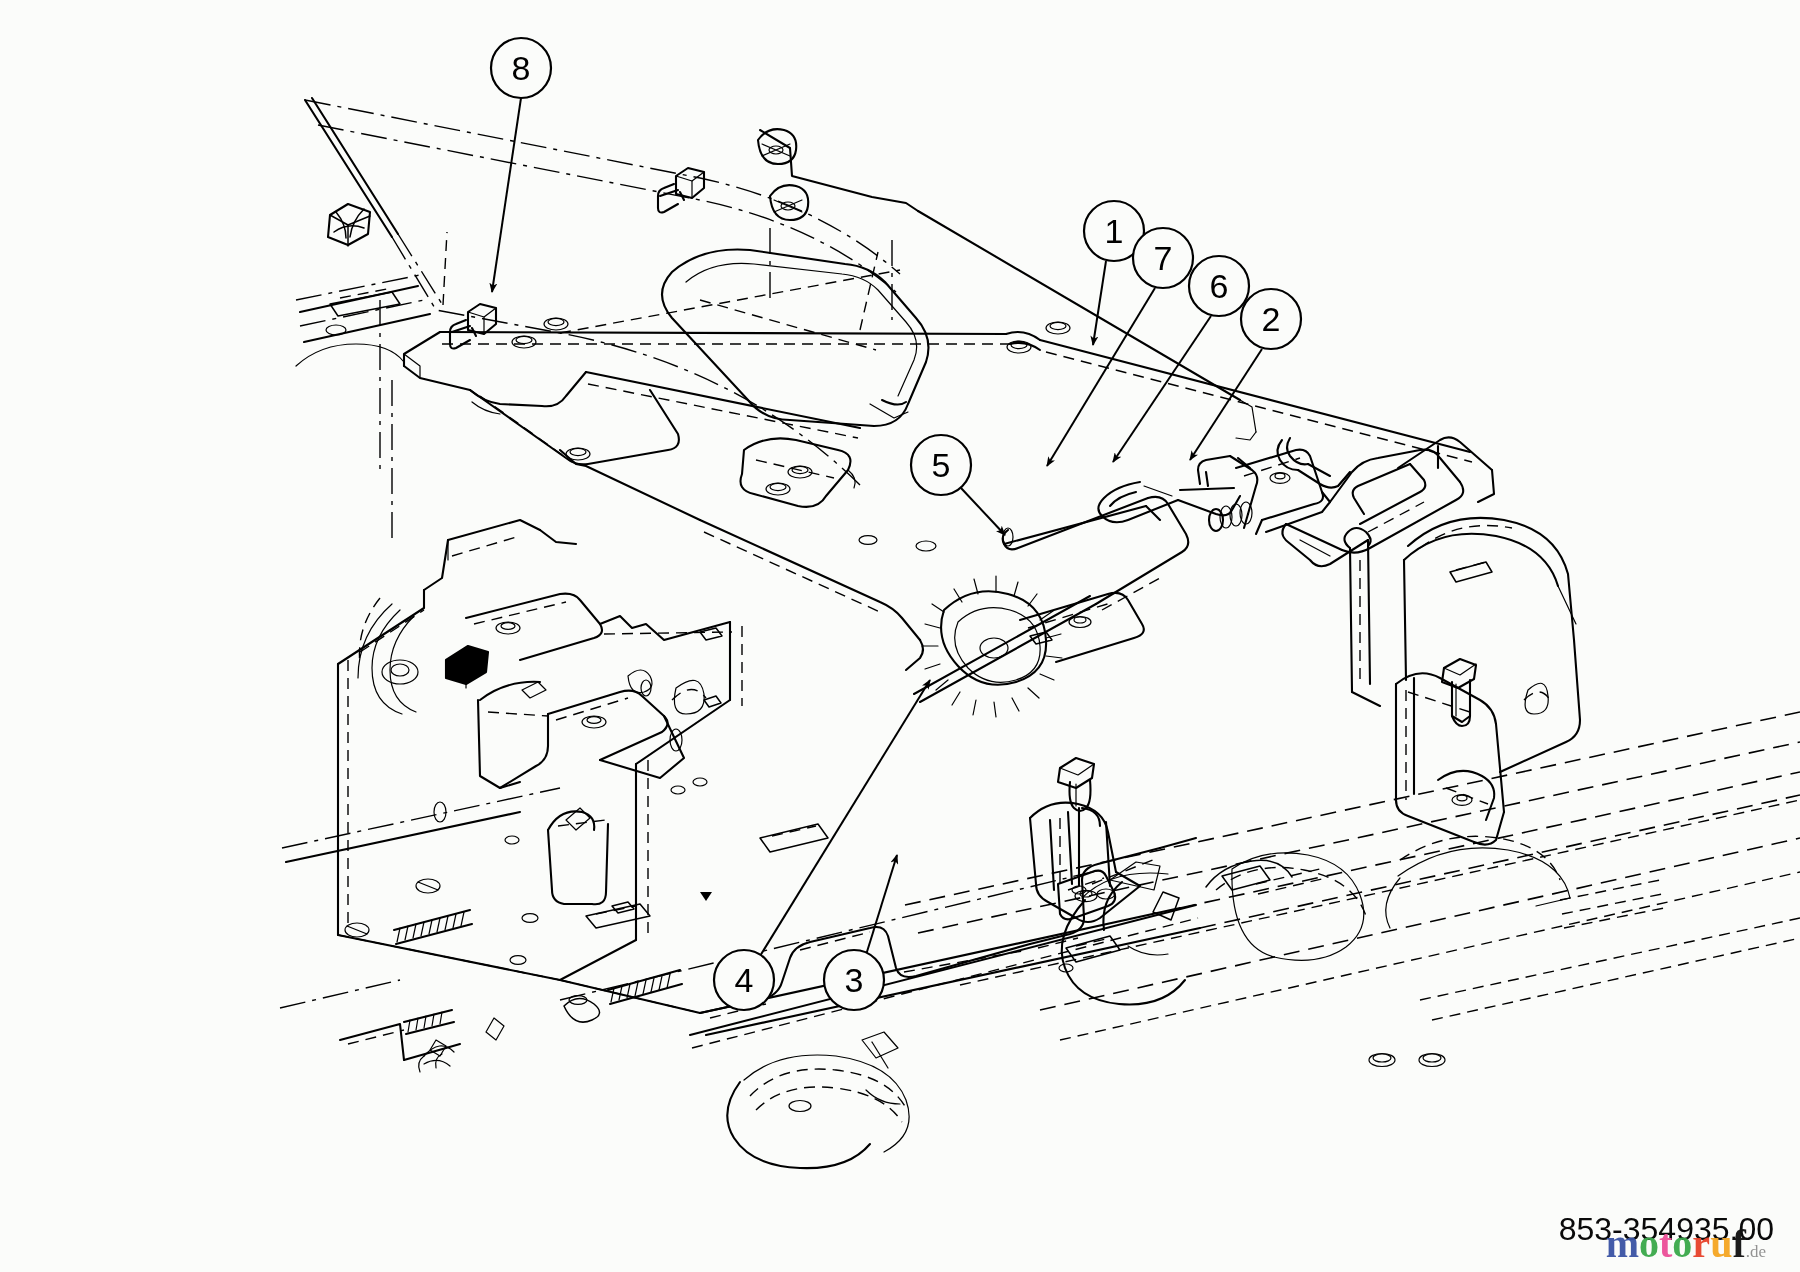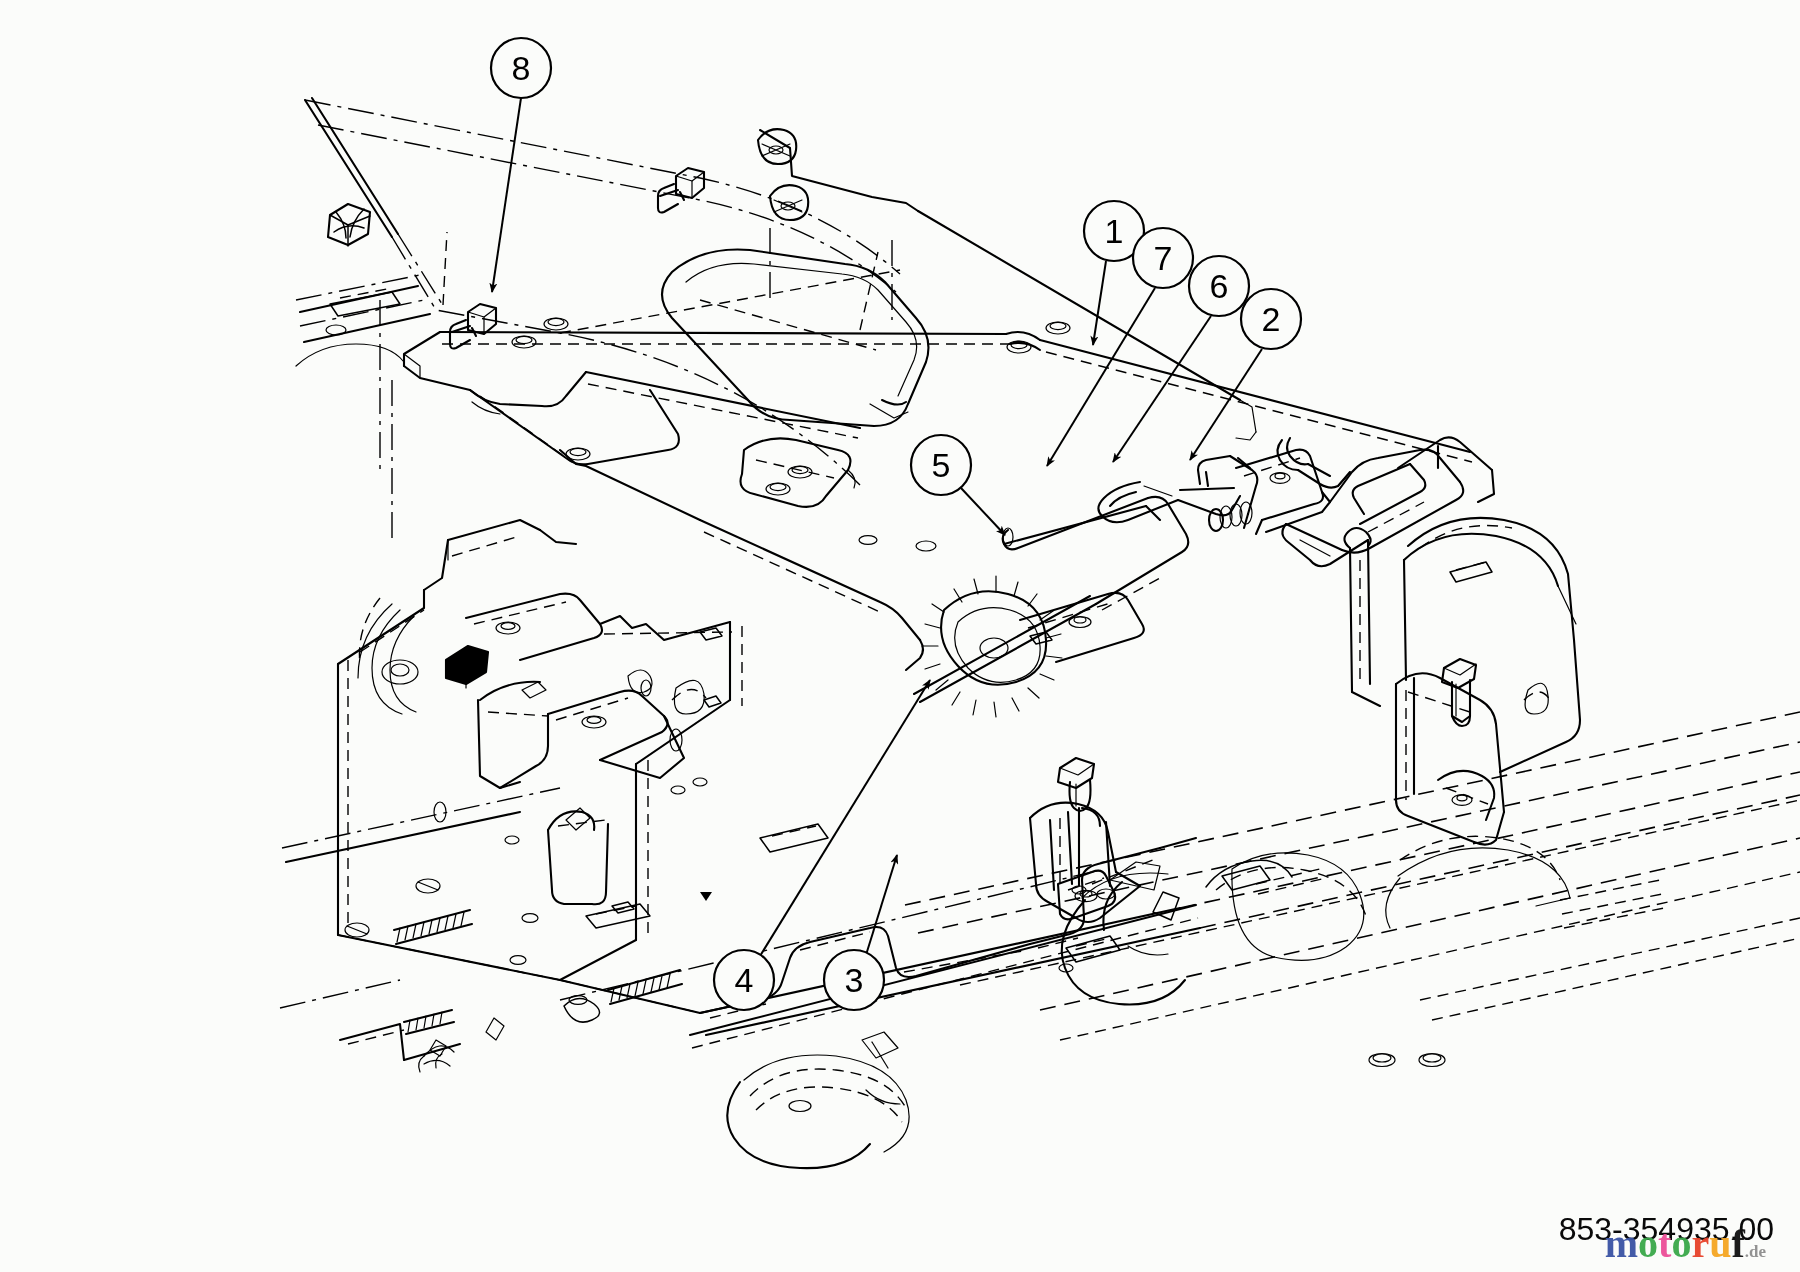--- a/index.html
+++ b/index.html
@@ -42,21 +42,21 @@
     font-family: "Liberation Serif", serif;
     font-size: 40px;
     font-weight: 700;
     white-space: nowrap;
     line-height: 1;
     opacity: 0.95;
   }
   .watermark span { }
   .wm-de {
     font-size: 17px;
-    font-weight: 700;
+    font-weight: 400;
     color: #8d8d8d;
     vertical-align: baseline;
   }
 </style>
 </head>
 <body>
 
 <div id="page">
 
   <svg id="drawing" viewBox="0 0 1800 1272" xmlns="http://www.w3.org/2000/svg">

